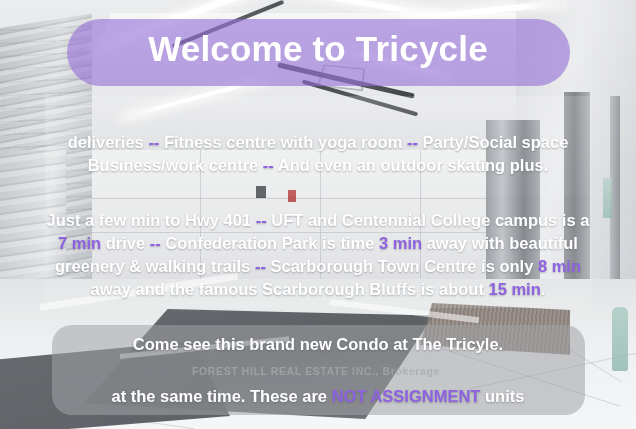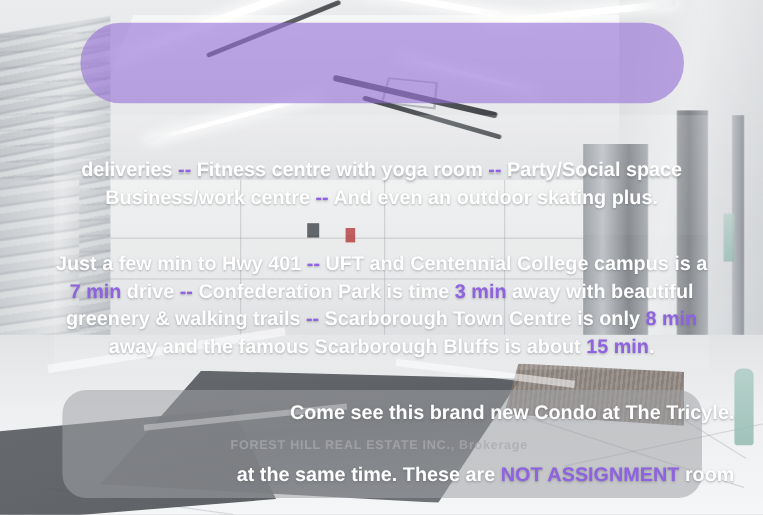--- a/index.html
+++ b/index.html
@@ -262,21 +262,21 @@
     font-size: 10.5px;
     font-weight: 700;
     letter-spacing: .6px;
     color: rgba(168,170,173,.75);
     white-space: nowrap;
   }
 
   .para-3 {
     position: absolute;
     left: 24px; top: 331px; width: 588px;
-    text-align: right;
+    text-align: center;
     color: #ffffff;
     font-weight: 700;
     font-size: 16.5px;
     line-height: 26px;
     text-shadow: 0 1px 2px rgba(85,90,96,.5);
   }
 </style>
 </head>
 <body>
 
@@ -323,36 +323,37 @@
     <div class="plant2"></div>
     <div class="haze"></div>
   </div>
 
   <div class="content">
 
     <div class="band band-top"></div>
     <div class="band band-mid"></div>
 
     <div class="title-banner"></div>
+    <h1 class="title">Welcome to Tricycle</h1>
 
     <div class="para para-1">
       <br>
       <span>deliveries </span><span class="accent">--</span><span> Fitness centre with yoga room </span><span class="accent">--</span><span> Party/Social space</span><br>
       <span>Business/work centre </span><span class="accent">--</span><span> And even an outdoor skating plus.</span>
     </div>
 
     <div class="para para-2">
       <span>Just a few min to Hwy 401 </span><span class="accent">--</span><span> UFT and Centennial College campus is a</span><br>
       <span class="accent">7 min</span><span> drive </span><span class="accent">--</span><span> Confederation Park is time </span><span class="accent">3 min</span><span> away with beautiful</span><br>
       <span>greenery &amp; walking trails </span><span class="accent">--</span><span> Scarborough Town Centre is only </span><span class="accent">8 min</span><br>
       <span>away and the famous Scarborough Bluffs is about </span><span class="accent">15 min</span><span>.</span>
     </div>
 
     <div class="bottom-panel"></div>
     <div class="watermark">FOREST HILL REAL ESTATE INC., Brokerage</div>
     <div class="para-3">
       <span>Come see this brand new Condo at The Tricyle.</span><br>
       <br>
-      <span>at the same time. These are </span><span class="accent">NOT ASSIGNMENT</span><span> room</span>
+      <span>at the same time. These are </span><span class="accent">NOT ASSIGNMENT</span><span> units</span>
     </div>
 
   </div>
 </div>
 
 </body></html>

